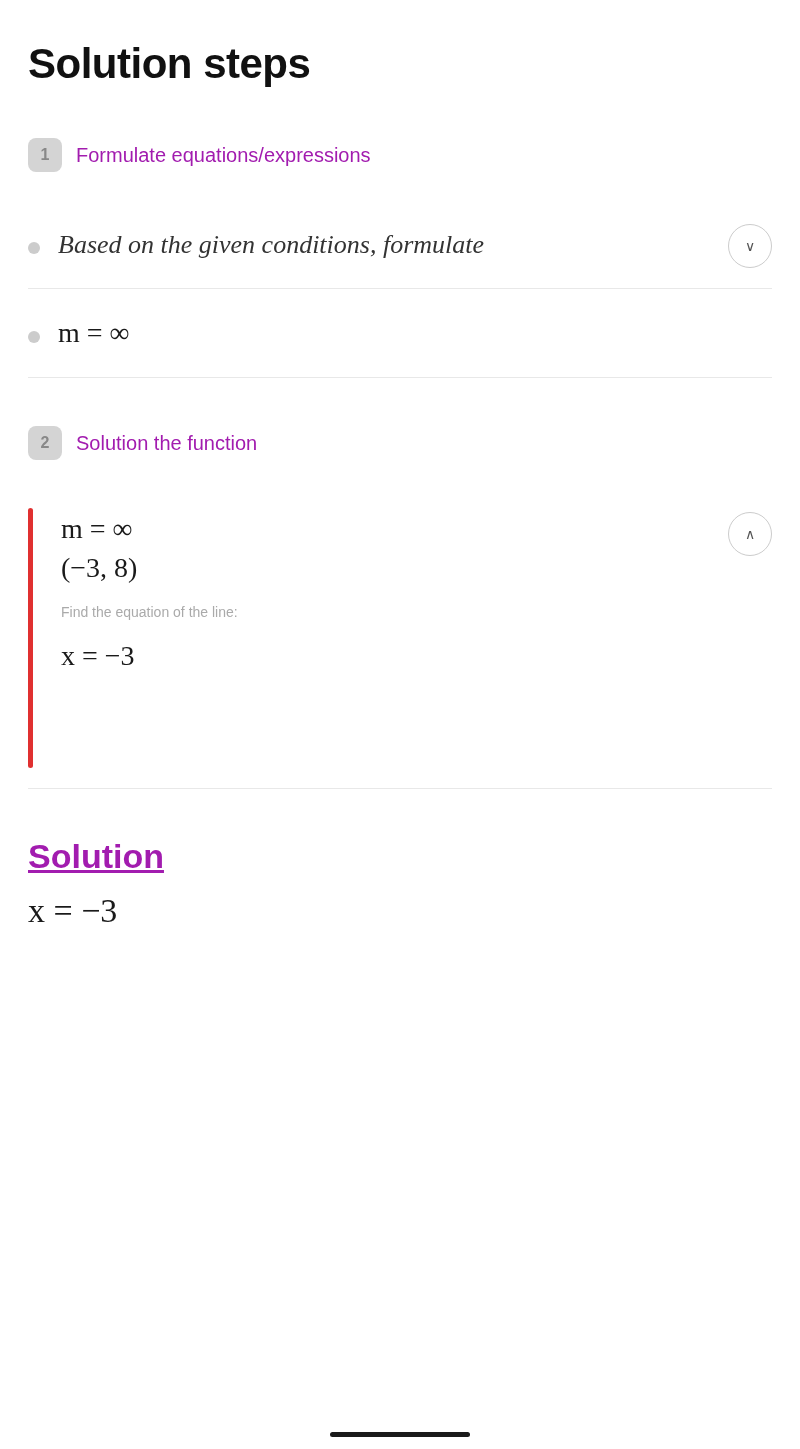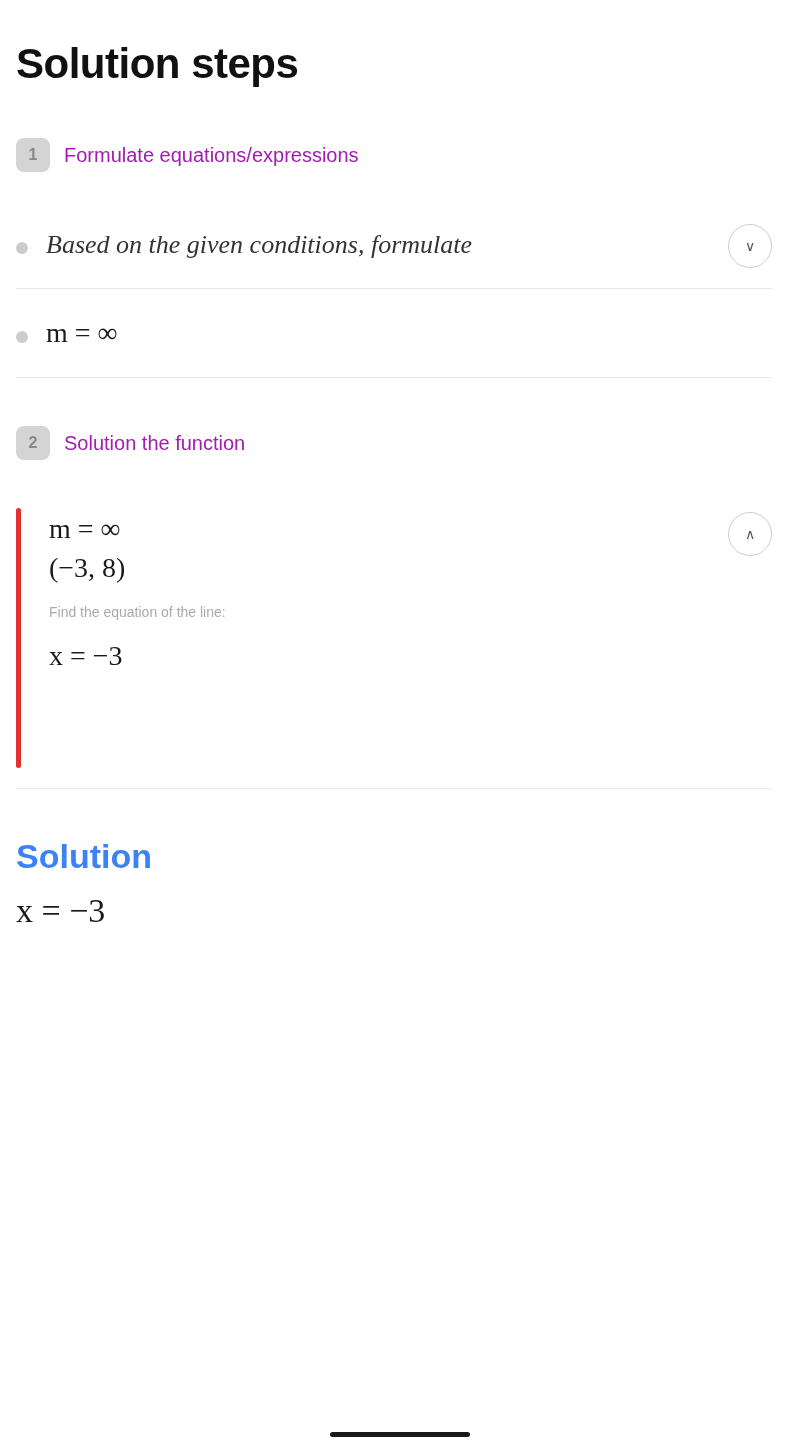--- a/index.html
+++ b/index.html
@@ -11,21 +11,21 @@
     body {
       background: #ffffff;
       font-family: -apple-system, BlinkMacSystemFont, 'Segoe UI', sans-serif;
       width: 800px;
       min-height: 1449px;
       overflow-x: hidden;
       color: #1a1a1a;
     }
 
     .page-container {
-      padding: 40px 28px 60px 16px;
+      padding: 40px 28px 60px 28px;
     }
 
     .page-title {
       font-size: 42px;
       font-weight: 800;
       color: #111111;
       margin-bottom: 50px;
       letter-spacing: -0.5px;
     }
 
@@ -186,22 +186,23 @@
     }
 
     
     .solution-section {
       margin-top: 40px;
     }
 
     .solution-title {
       font-size: 34px;
       font-weight: 800;
-      color: #3b82f6;
+      color: #a21caf;
       margin-bottom: 16px;
+      text-decoration: underline;
     }
 
     .solution-formula {
       font-family: Georgia, 'Times New Roman', serif;
       font-size: 34px;
       color: #1a1a1a;
     }
 
     
     .bottom-bar {

